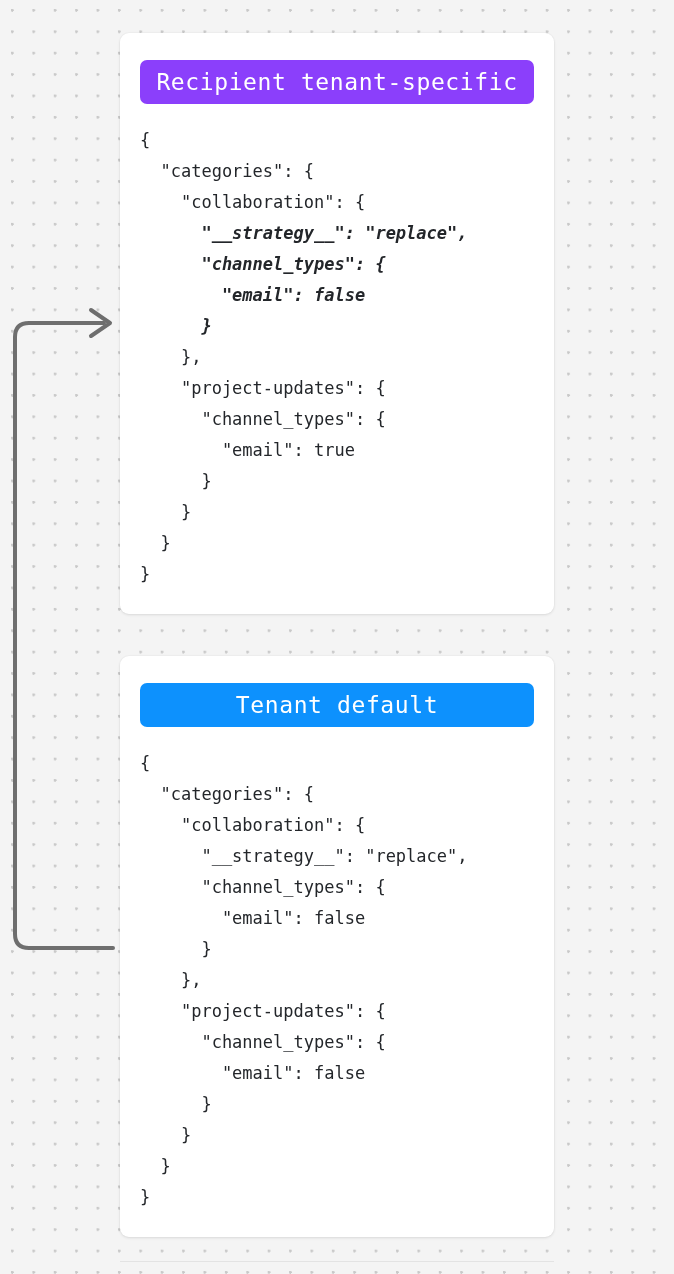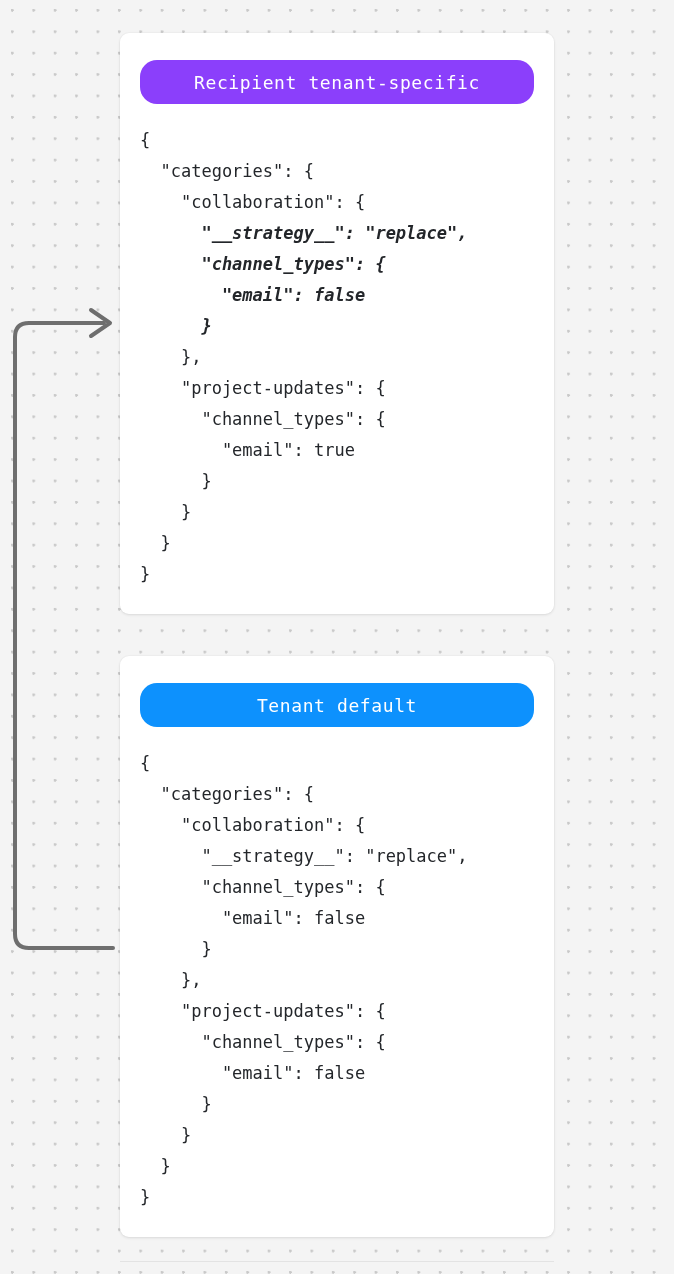--- a/index.html
+++ b/index.html
@@ -55,27 +55,27 @@
     box-shadow: 0 1px 3px rgba(0,0,0,0.10), 0 0 0 1px rgba(0,0,0,0.015);
     box-sizing: border-box;
     padding: 27px 20px 20px 20px;
     z-index: 2;
   }
   #card-recipient { top: 33px;  height: 581px; }
   #card-tenant    { top: 656px; height: 581px; }
 
   .card-badge {
     height: 44px;
-    border-radius: 17px;
+    border-radius: 7px;
     display: flex;
     align-items: center;
     justify-content: center;
     color: #ffffff;
     font-family: "DejaVu Sans Mono", "Liberation Mono", monospace;
-    font-size: 18px;
+    font-size: 23px;
     letter-spacing: 0.6px;
     font-weight: 400;
     user-select: none;
   }
   #badge-recipient { background: #8b3ffb; }
   #badge-tenant    { background: #0d91fd; }
 
   .code-block {
     margin: 0;
     padding: 21px 0 0 0;

